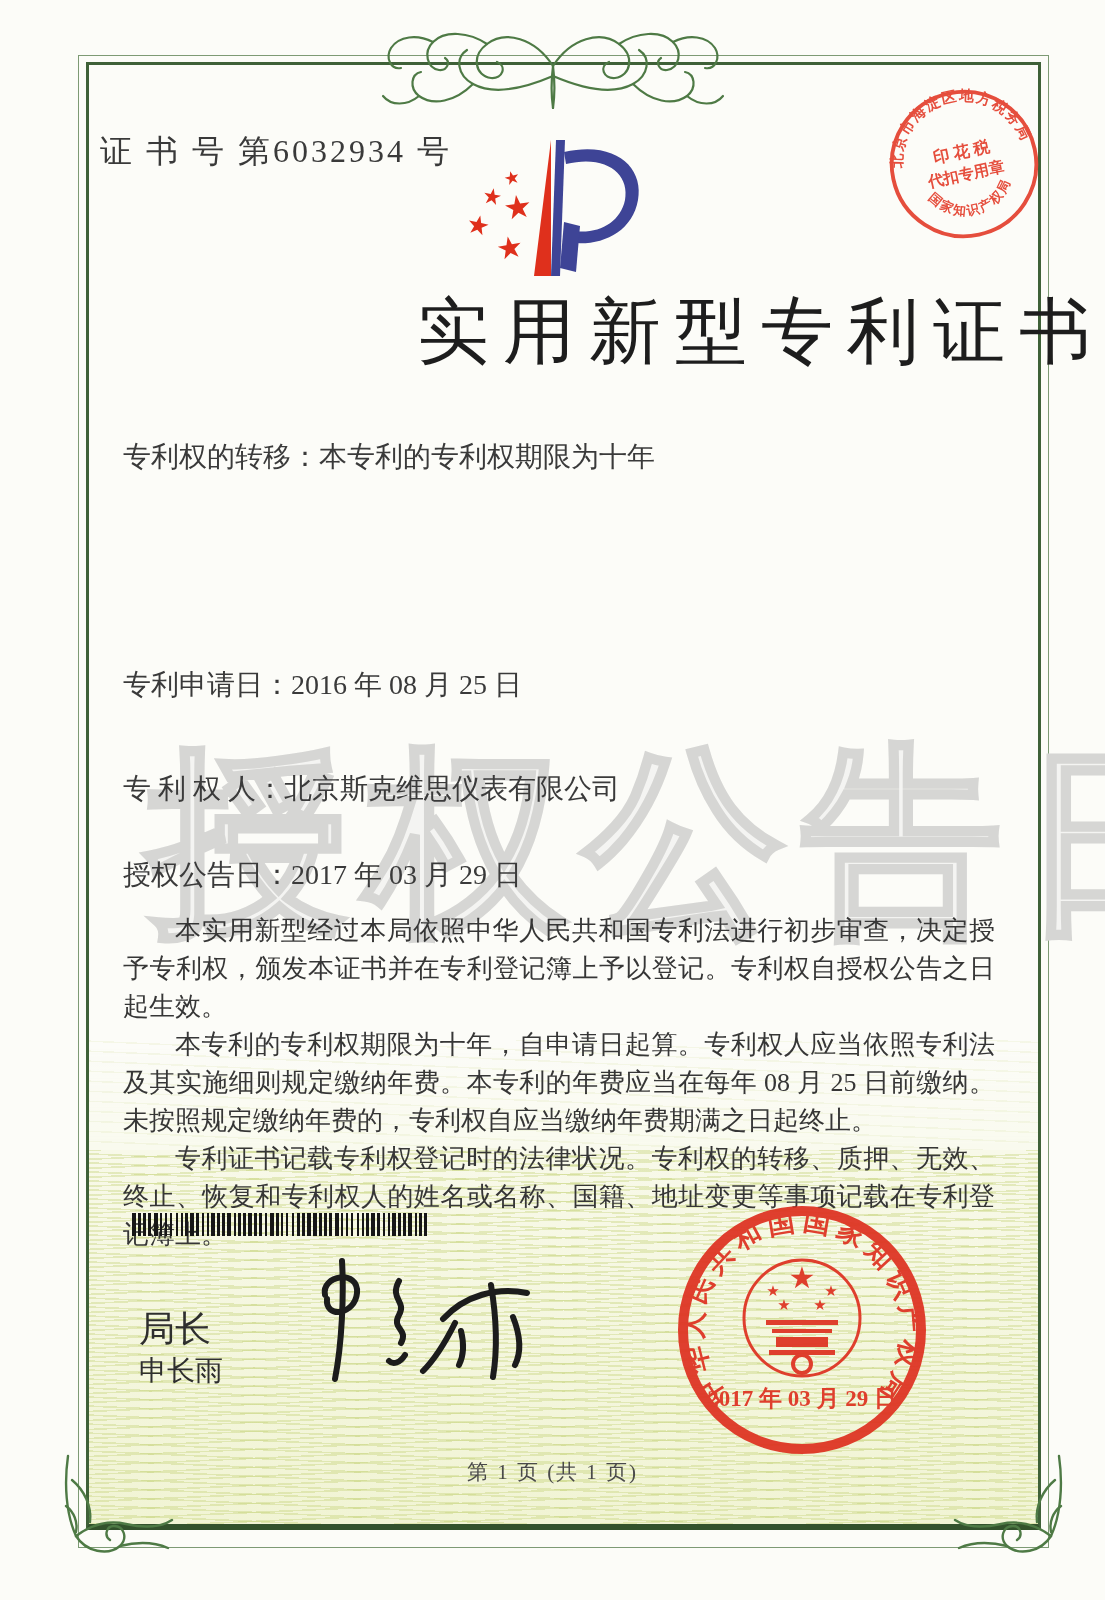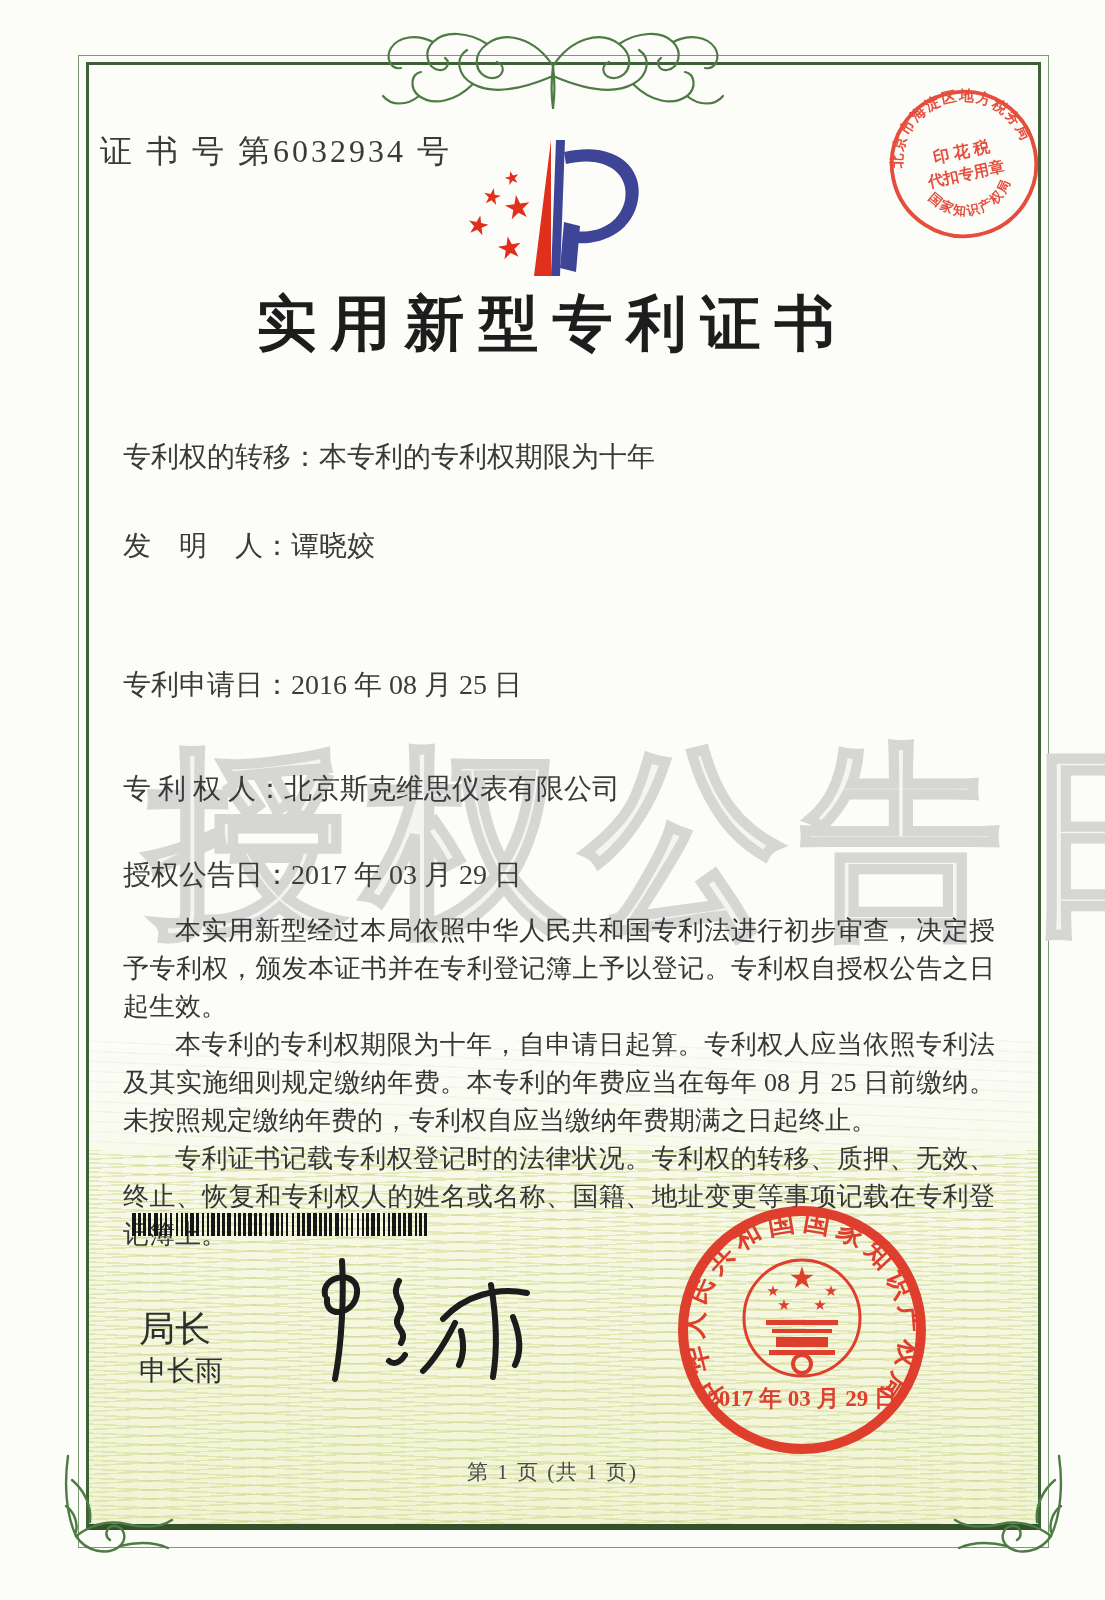--- a/index.html
+++ b/index.html
@@ -25,22 +25,22 @@
       linear-gradient(rgba(248,249,233,0),#f6f8e2);}
   
   .ornament-top{position:absolute;left:375px;top:18px;z-index:2;}
   .corner-flourish{position:absolute;z-index:2;}
   .corner-left{left:56px;bottom:40px;}
   .corner-right{right:34px;bottom:40px;transform:scaleX(-1);}
   
   .cert-no{position:absolute;left:100px;top:130px;font-size:32px;letter-spacing:3px;color:#3a3a3a;z-index:2;}
   .logo{position:absolute;left:448px;top:106px;z-index:2;}
   .tax-stamp{position:absolute;left:878px;top:78px;z-index:3;transform:rotate(-12deg);opacity:.92;}
-  .doc-title{position:absolute;left:0;right:0;top:284px;text-align:center;z-index:2;
-    font-size:60px;font-weight:bold;letter-spacing:14px;color:#1d1d1d;}
+  .doc-title{position:absolute;left:0;right:0;top:284px;text-align:right;z-index:2;
+    font-size:72px;font-weight:normal;letter-spacing:14px;color:#1d1d1d;}
   
   .field{position:absolute;left:123px;font-size:28px;color:#3a3a3a;z-index:2;white-space:nowrap;}
   .f0{top:438px}.f1{top:527px}.f2{top:607px}.f3{top:666px}.f4{top:770px}.f5{top:856px}
   
   .body-text{position:absolute;left:123px;width:872px;top:912px;z-index:2;
     font-size:26px;line-height:38px;text-align:justify;color:#363636;}
   .body-text p{margin:0;text-indent:2em;}
   
   .barcode{position:absolute;left:132px;top:1213px;width:296px;height:23px;z-index:2;}
   .barcode i{position:absolute;top:0;bottom:0;background:#161616;}
@@ -136,21 +136,20 @@
     <text fill="#e4402e" font-size="15" font-weight="bold" letter-spacing="2">
       <textPath href="#taxBottom" startOffset="50%" text-anchor="middle">国家知识产权局</textPath>
     </text>
     <text x="100" y="92" text-anchor="middle" fill="#e4402e" font-size="19" font-weight="bold">印 花 税</text>
     <text x="100" y="118" text-anchor="middle" fill="#e4402e" font-size="18" font-weight="bold">代扣专用章</text>
   </svg>
 
   <div class="doc-title">实用新型专利证书</div>
 
   <div class="field f0"><span>专利权的转移：</span><span>本专利的专利权期限为十年</span></div>
-  <div class="field f1"><span>发　明　人：</span><span>谭晓姣</span></div>
   <div class="field f3"><span>专利申请日：</span><span>2016 年 08 月 25 日</span></div>
   <div class="field f4"><span>专 利 权 人：</span><span>北京斯克维思仪表有限公司</span></div>
   <div class="field f5"><span>授权公告日：</span><span>2017 年 03 月 29 日</span></div>
 
   <div class="body-text">
     <p>本实用新型经过本局依照中华人民共和国专利法进行初步审查，决定授予专利权，颁发本证书并在专利登记簿上予以登记。专利权自授权公告之日起生效。</p>
     <p>本专利的专利权期限为十年，自申请日起算。专利权人应当依照专利法及其实施细则规定缴纳年费。本专利的年费应当在每年 08 月 25 日前缴纳。未按照规定缴纳年费的，专利权自应当缴纳年费期满之日起终止。</p>
     <p>专利证书记载专利权登记时的法律状况。专利权的转移、质押、无效、终止、恢复和专利权人的姓名或名称、国籍、地址变更等事项记载在专利登记簿上。</p>
   </div>
 

